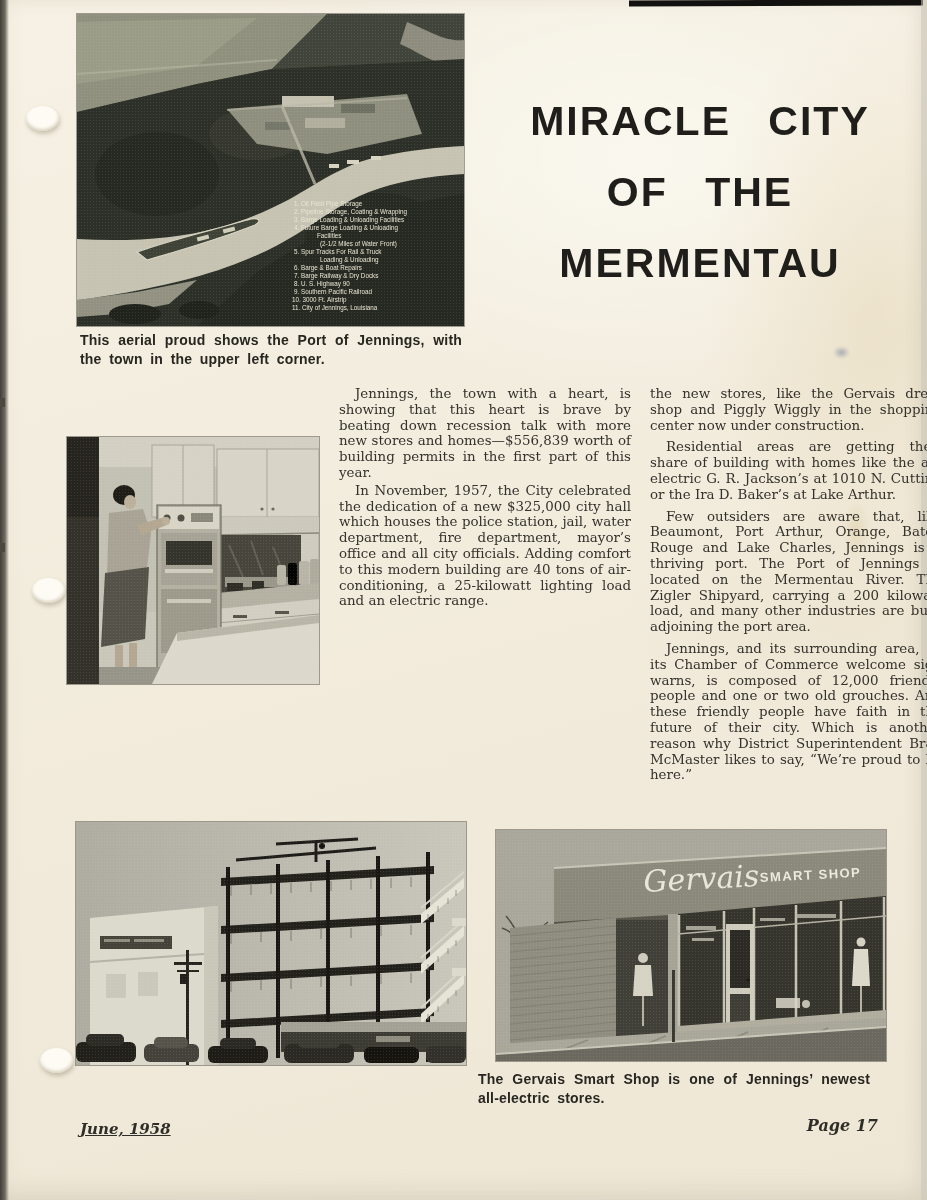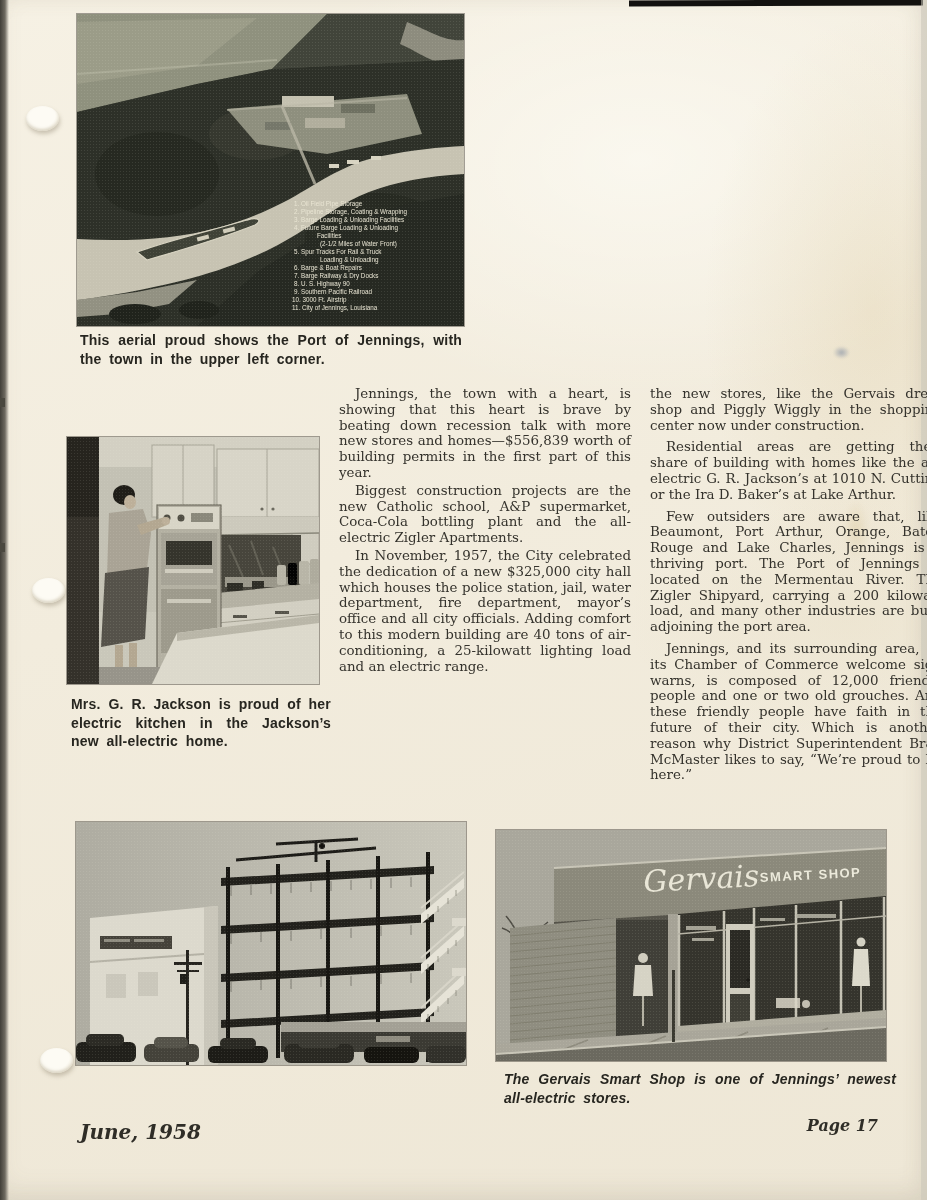--- a/index.html
+++ b/index.html
@@ -38,32 +38,32 @@
 
   .title { position:absolute; left:488px; top:86px; width:424px; margin:0;
     font-family:"Liberation Sans",sans-serif; font-weight:700; font-size:41px; line-height:71px;
     letter-spacing:2px; word-spacing:24px; color:#1f1e1b; text-align:center; }
 
   .caption { position:absolute; font-weight:700; font-size:14px; line-height:18.5px;
     color:#272620; text-align:justify; word-spacing:3.5px; letter-spacing:0.2px; }
   .cap-aerial { left:80px; top:331px; width:382px; }
   .cap-kitchen { left:71px; top:695px; width:260px; }
   .cap-skeleton { left:78px; top:1070px; width:398px; }
-  .cap-storefront { left:504px; top:1070px; width:392px;font-style:italic; }
+  .cap-storefront { left:478px; top:1070px; width:392px; }
 
   .col { position:absolute; top:386px; width:292px; font-family:"DejaVu Serif",serif;
     font-size:13.4px; line-height:15.8px; color:#34322c; text-align:justify; }
   .col1 { left:339px; }
   .col2 { left:650px; }
   .col p { margin:0 0 2px 0; text-indent:16px; }
   .col2 p { margin-bottom:6px; }
   .col p.no-indent { text-indent:0; }
 
   .footer-left { position:absolute; left:80px; top:1120px; font-family:"DejaVu Serif",serif;
-    font-style:italic; font-weight:700; font-size:20px; color:#2f2d27; }
+    font-style:italic; font-weight:700; font-size:15px; color:#2f2d27;text-decoration:underline; }
   .footer-right { position:absolute; right:49px; top:1116px; font-family:"DejaVu Serif",serif;
     font-style:italic; font-weight:700; font-size:16px; color:#2f2d27; }
 
   .legend-text { font-family:"Liberation Sans",sans-serif; font-size:6.3px; fill:#e9e5d3; }
   .sign-script { font-family:"DejaVu Serif",serif; font-style:italic; font-size:30px; fill:#e9e6d7; }
   .sign-block { font-family:"Liberation Sans",sans-serif; font-weight:700; font-size:13px;
     letter-spacing:1.5px; fill:#eceadb; }
 </style>
 </head>
 <body>
@@ -124,20 +124,25 @@
         <text class="legend-text" x="217" y="264">7. Barge Railway &amp; Dry Docks</text>
         <text class="legend-text" x="217" y="272">8. U. S. Highway 90</text>
         <text class="legend-text" x="217" y="280">9. Southern Pacific Railroad</text>
         <text class="legend-text" x="215" y="288">10. 3000 Ft. Airstrip</text>
         <text class="legend-text" x="215" y="296">11. City of Jennings, Louisiana</text>
       </g>
     </svg>
   </figure>
   <div class="caption cap-aerial">This aerial proud shows the Port of Jennings, with the town in the upper left corner.</div>
 
+  <h1 class="title">
+    <div>MIRACLE CITY</div>
+    <div>OF THE</div>
+    <div>MERMENTAU</div>
+  </h1>
 
   <figure class="photo photo-kitchen" style="margin:0;">
     <svg width="252" height="247" viewBox="0 0 252 247">
       <rect x="0" y="0" width="252" height="247" fill="#c9c7ba"></rect>
       <rect x="30" y="0" width="222" height="42" fill="#d3d0c3"></rect>
       <rect x="32" y="30" width="220" height="145" fill="#c3c1b4"></rect>
       <rect x="85" y="8" width="62" height="72" fill="#d6d3c6" stroke="#a8a598" stroke-width="1"></rect>
       <line x1="116" y1="8" x2="116" y2="80" stroke="#a8a598" stroke-width="1"></line>
       <rect x="150" y="12" width="102" height="68" fill="#d8d5c8" stroke="#a8a598" stroke-width="1"></rect>
       <line x1="200" y1="12" x2="200" y2="80" stroke="#a8a598" stroke-width="1"></line>
@@ -181,25 +186,23 @@
       <polygon points="70,88 98,80 100,88 74,98" fill="#b3a791"></polygon>
       <circle cx="99" cy="84" r="4" fill="#bdb09a"></circle>
       <polygon points="38,136 82,130 78,202 34,210" fill="#55524a"></polygon>
       <rect x="48" y="208" width="8" height="30" fill="#b3a791"></rect>
       <rect x="62" y="206" width="8" height="30" fill="#b3a791"></rect>
       <rect x="32" y="230" width="120" height="17" fill="#97948a"></rect>
       <polygon points="110,196 252,178 252,247 85,247" fill="#dcd9cc"></polygon>
       <polygon points="110,196 252,178 252,186 110,204" fill="#b9b6a8"></polygon>
     </svg>
   </figure>
-  <div class="caption cap-kitchen">Mrs. G. R. Jackson is proud of her electric kitchen in the Jackson’s new all-electric home.</div>
 
   <div class="col col1">
     <p>Jennings, the town with a heart, is showing that this heart is brave by beating down recession talk with more new stores and homes—$556,839 worth of building permits in the first part of this year.</p>
-    <p>Biggest construction projects are the new Catholic school, A&amp;P supermarket, Coca-Cola bottling plant and the all-electric Zigler Apartments.</p>
     <p>In November, 1957, the City celebrated the dedication of a new $325,000 city hall which houses the police station, jail, water department, fire department, mayor’s office and all city officials. Adding comfort to this modern building are 40 tons of air-conditioning, a 25-kilowatt lighting load and an electric range.</p>
   </div>
   <div class="col col2">
     <p class="no-indent">the new stores, like the Gervais dress shop and Piggly Wiggly in the shopping center now under construction.</p>
     <p>Residential areas are getting their share of building with homes like the all-electric G. R. Jackson’s at 1010 N. Cutting or the Ira D. Baker’s at Lake Arthur.</p>
     <p>Few outsiders are aware that, like Beaumont, Port Arthur, Orange, Baton Rouge and Lake Charles, Jennings is a thriving port. The Port of Jennings is located on the Mermentau River. The Zigler Shipyard, carrying a 200 kilowatt load, and many other industries are built adjoining the port area.</p>
     <p>Jennings, and its surrounding area, as its Chamber of Commerce welcome sign warns, is composed of 12,000 friendly people and one or two old grouches. And these friendly people have faith in the future of their city. Which is another reason why District Superintendent Brad McMaster likes to say, “We’re proud to be here.”</p>
   </div>
 
   <figure class="photo photo-skeleton" style="margin:0;">

